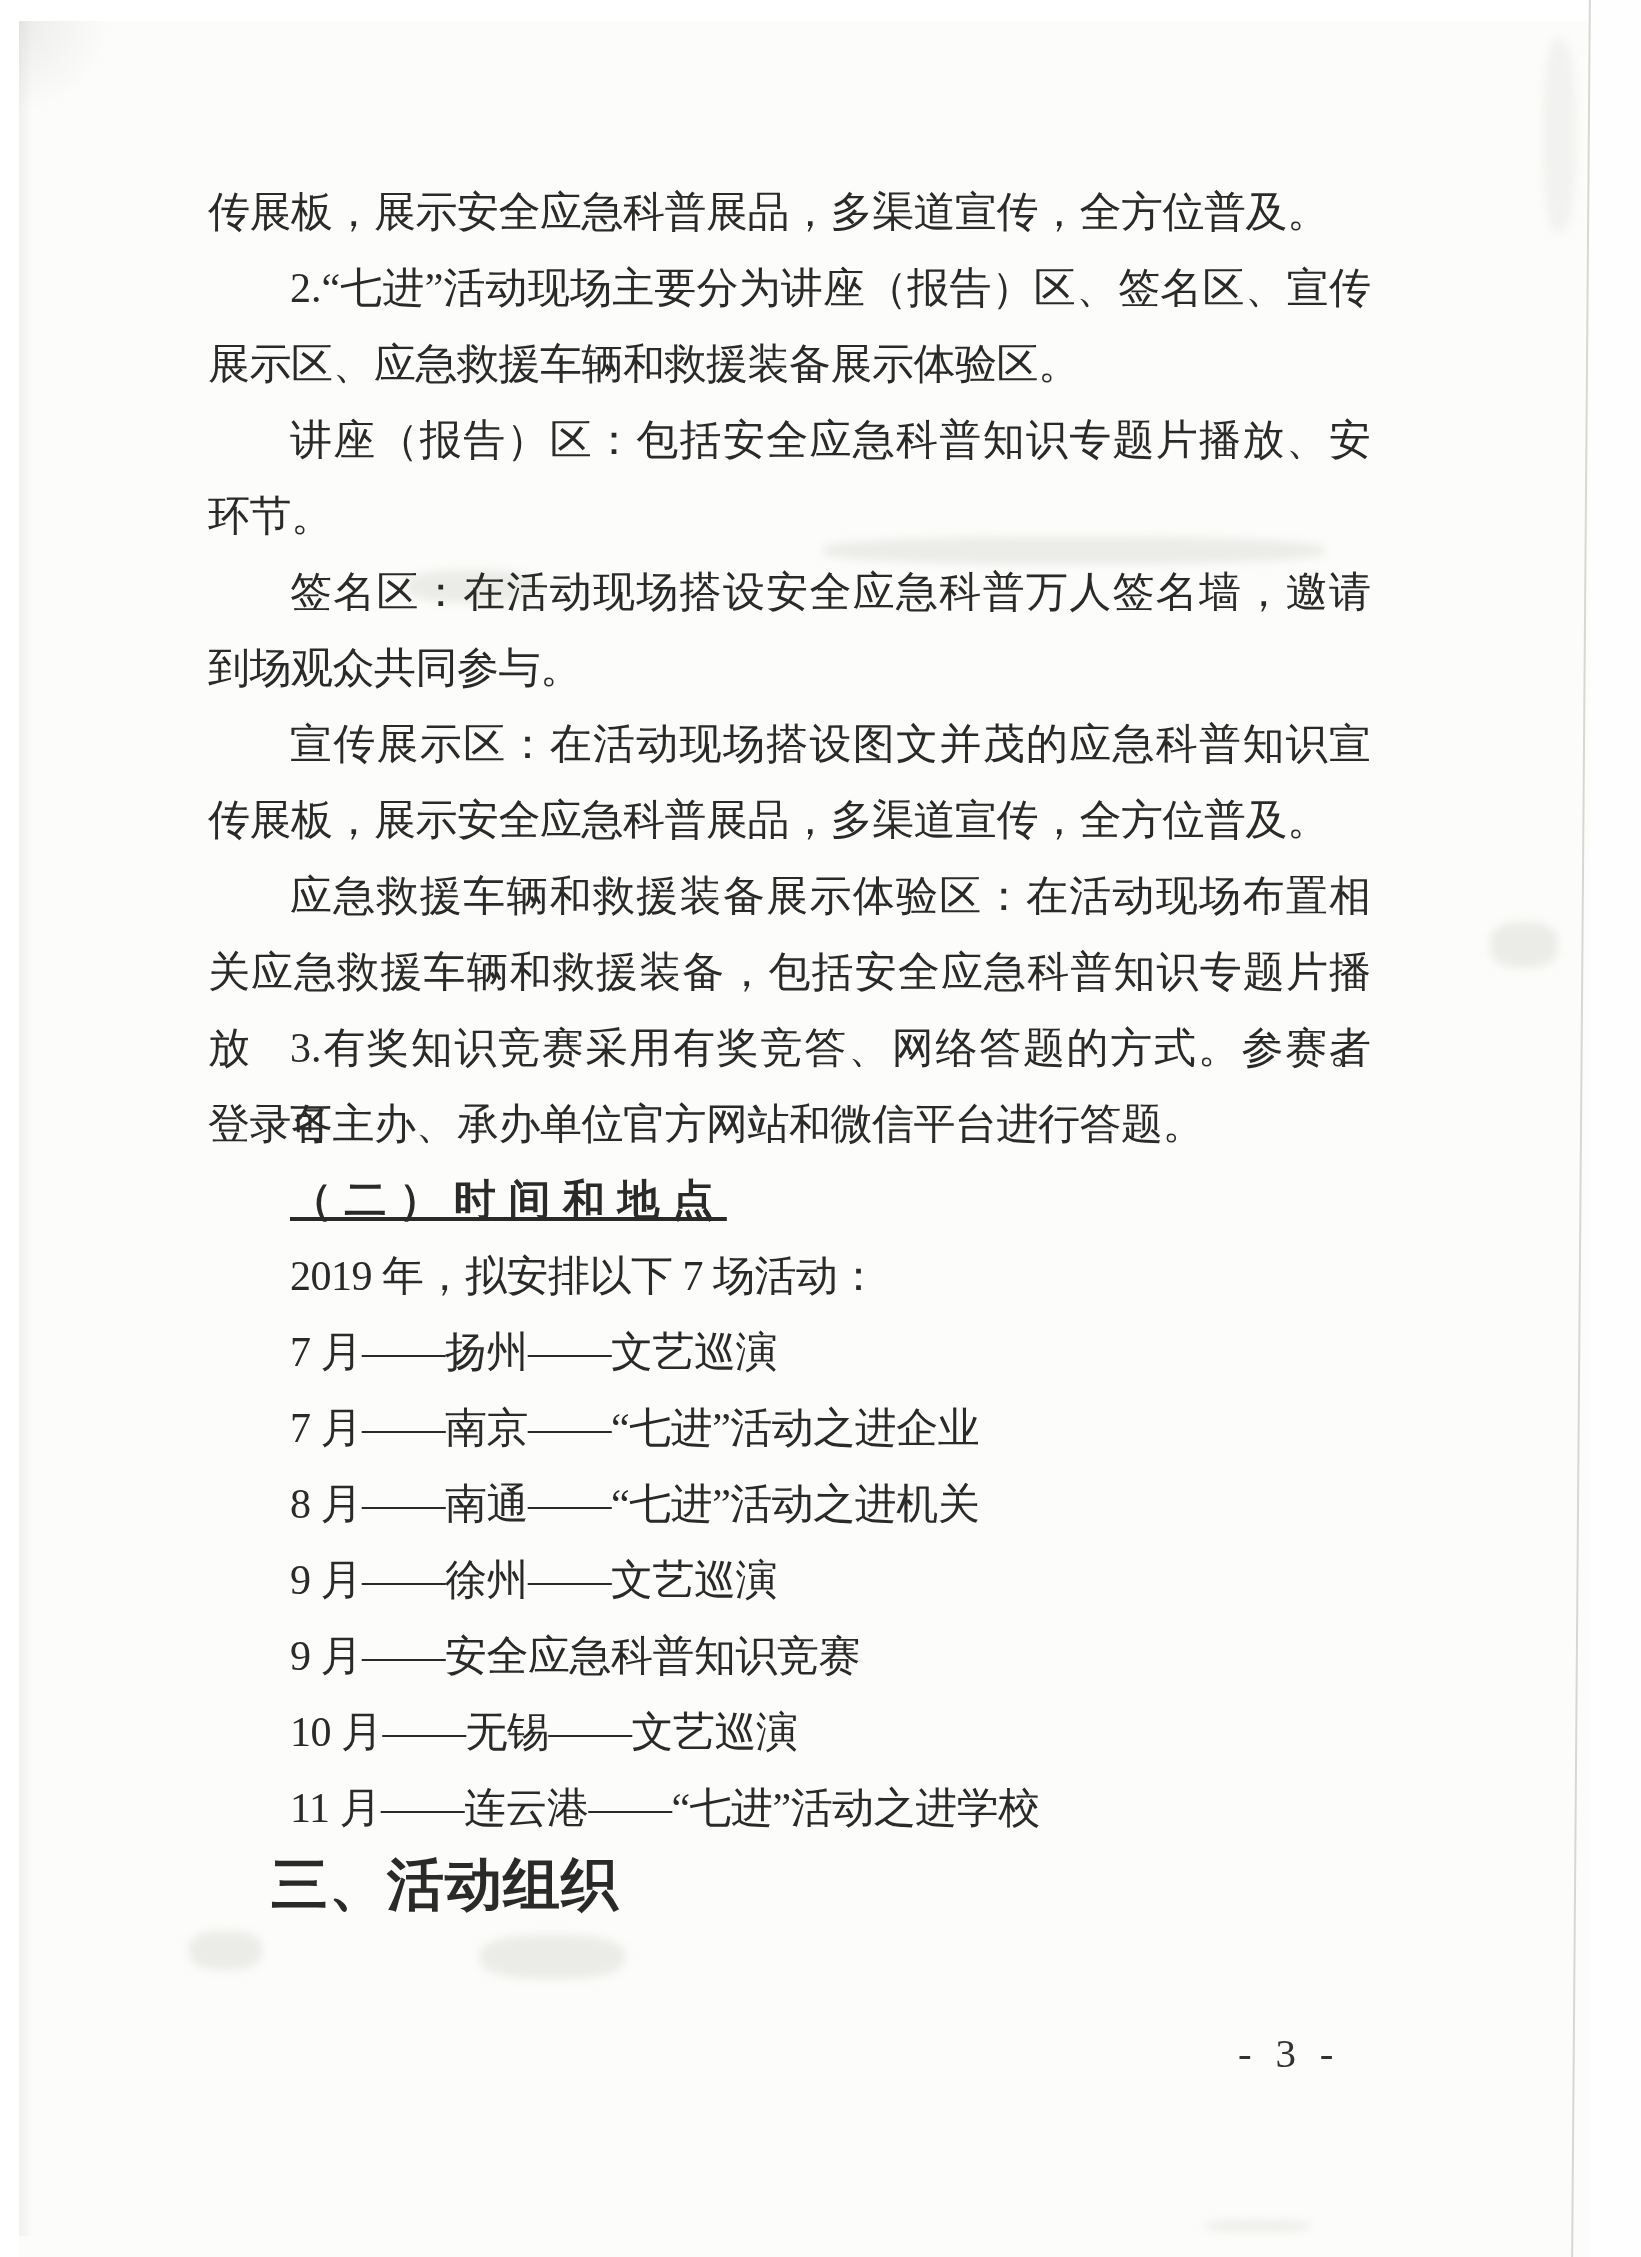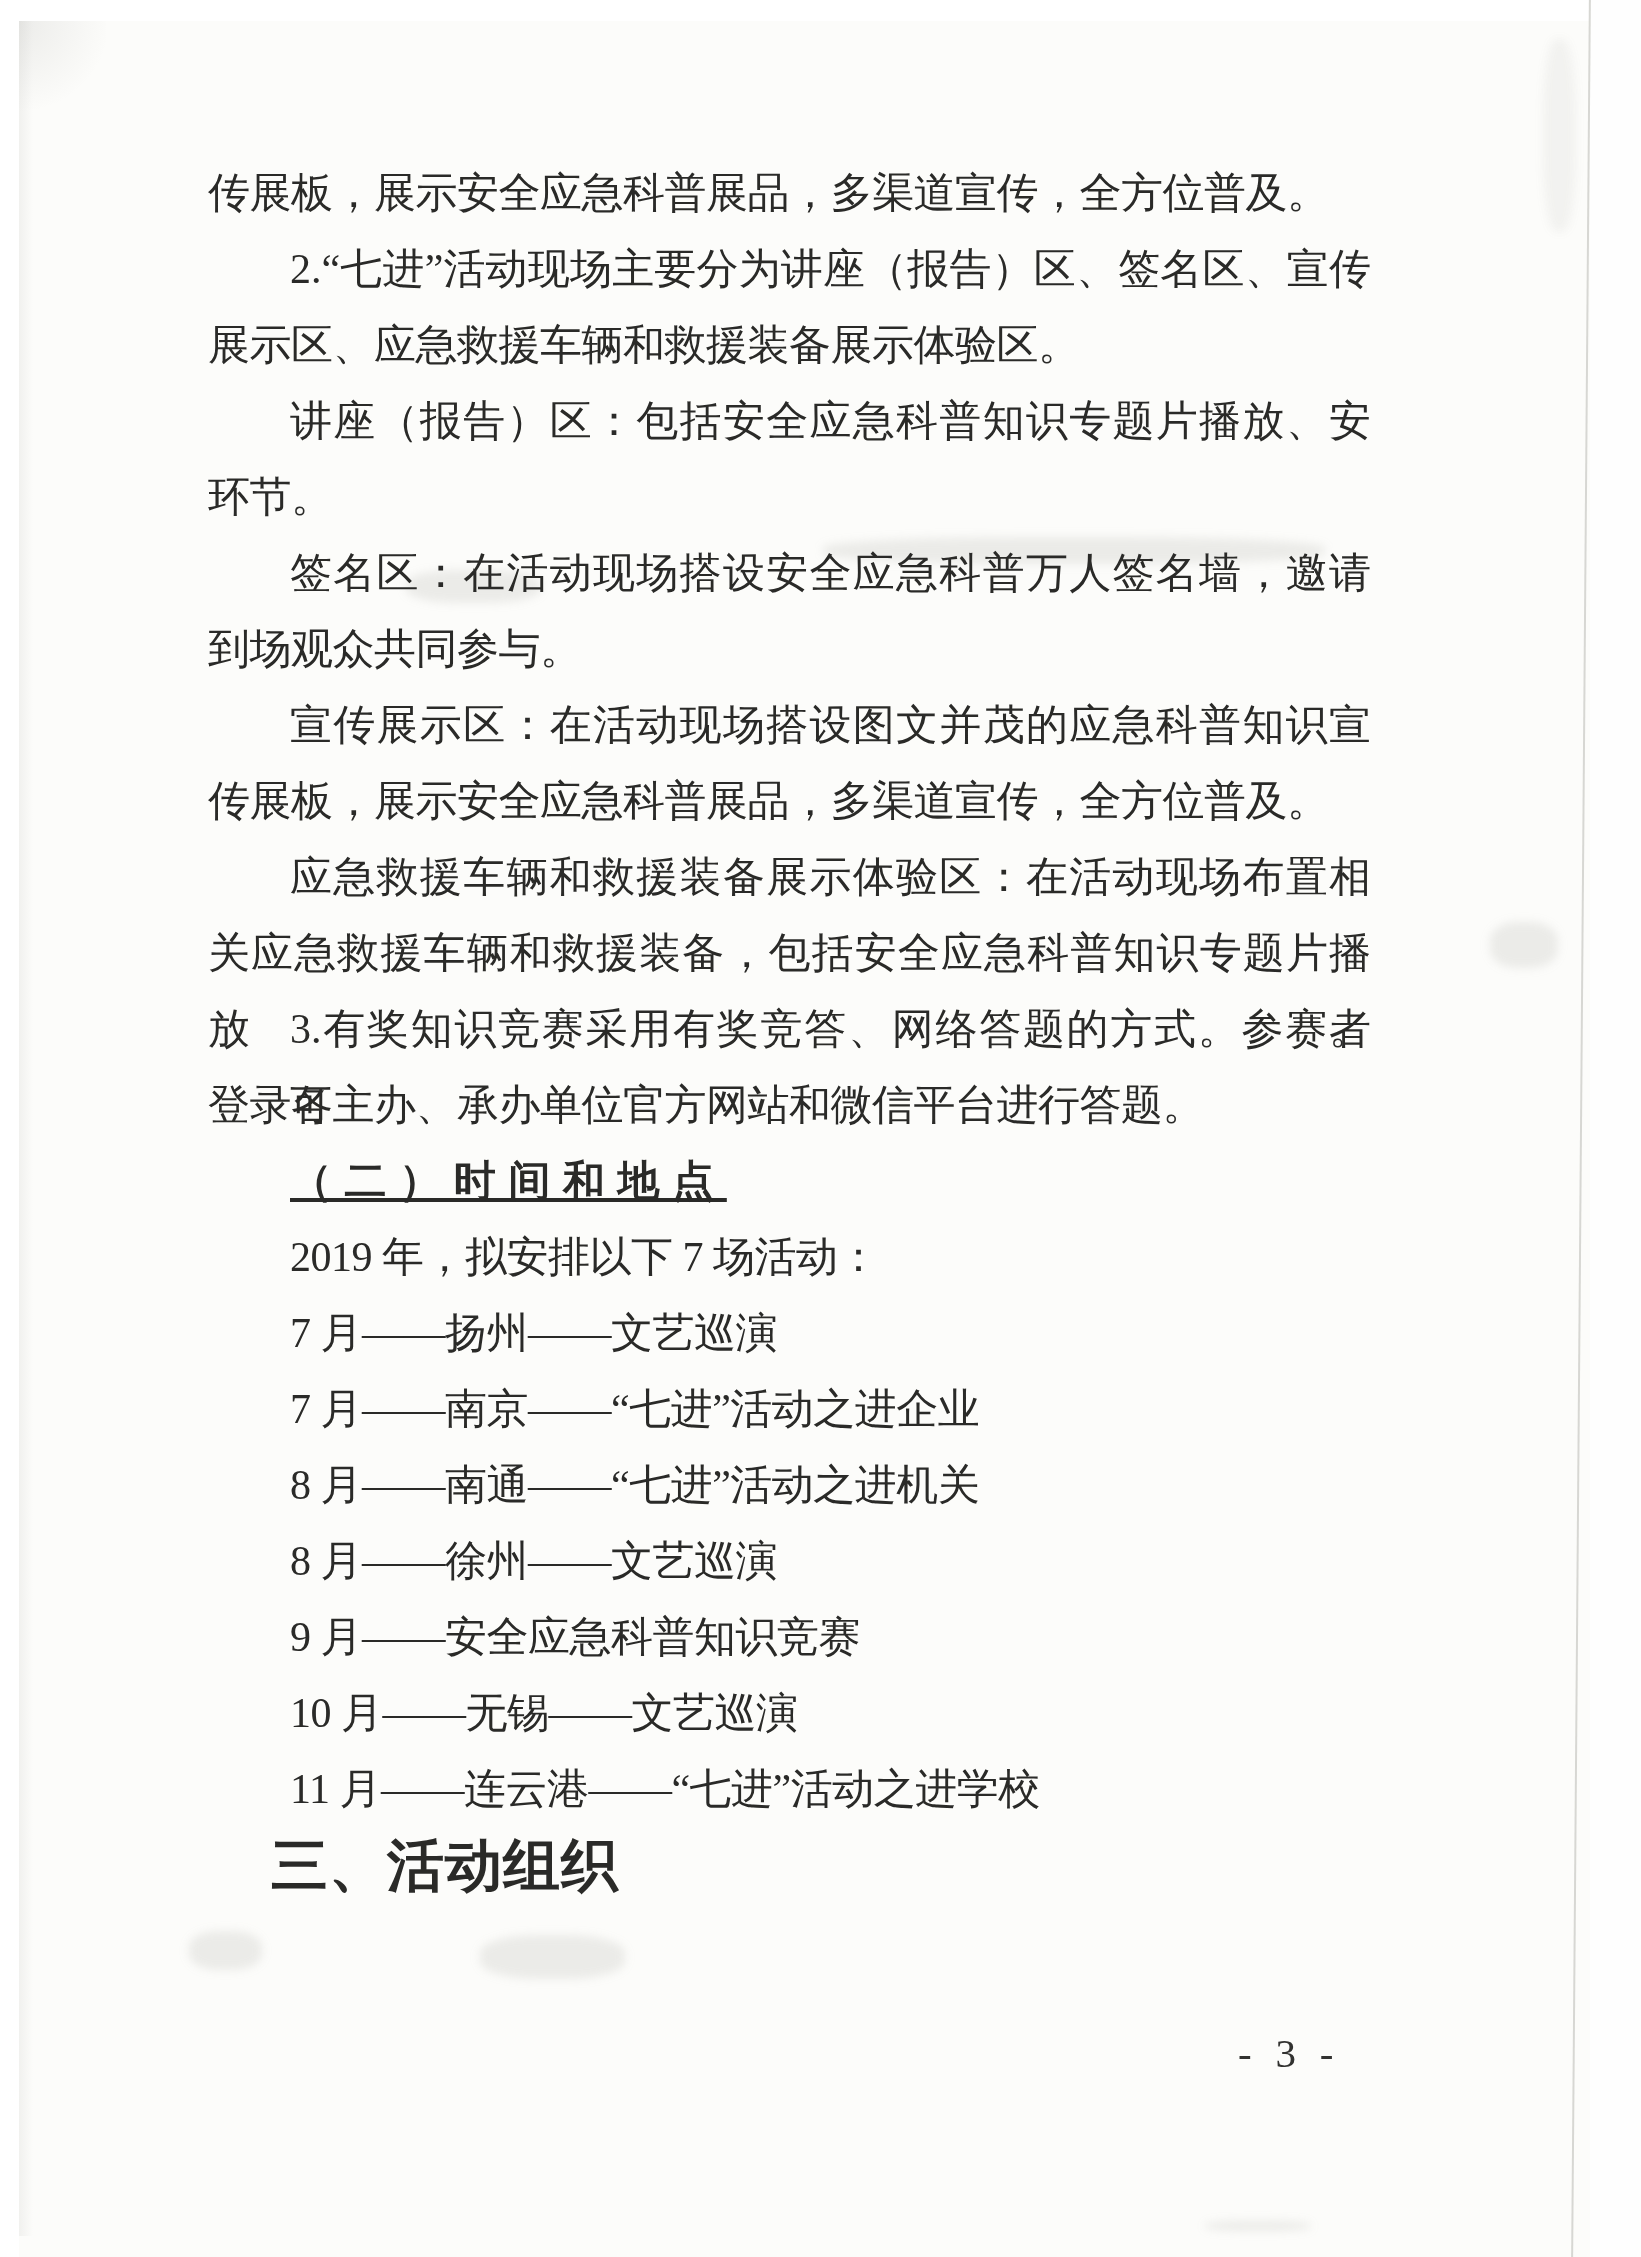--- a/index.html
+++ b/index.html
@@ -28,21 +28,21 @@
   .sm{position:absolute;background:rgba(142,142,136,0.15);filter:blur(4.8px);border-radius:40%;}
   .sm-a{left:823px;top:537px;width:502px;height:27px;}
   .sm-b{left:406px;top:570px;width:135px;height:33px;}
   .sm-c{left:1490px;top:922px;width:68px;height:46px;}
   .sm-d{left:189px;top:1931px;width:73px;height:39px;}
   .sm-e{left:480px;top:1935px;width:145px;height:44px;}
   .sm-f{left:1205px;top:2221px;width:106px;height:9.7px;}
   .sm-g{left:1543px;top:39px;width:33px;height:193px;opacity:.6;}
 
   
-  .text-col{position:absolute;left:208px;top:155px;width:1163px;}
+  .text-col{position:absolute;left:208px;top:174px;width:1163px;}
   .ln{
     height:76px;line-height:76px;font-size:42px;
     color:#2a2a28;white-space:nowrap;
     letter-spacing:-0.5px;
   }
   .just{white-space:normal;text-align:justify;text-align-last:justify;text-justify:inter-character;letter-spacing:0;}
   .ind{padding-left:82px;}
   .h2{font-weight:bold;letter-spacing:12.6px;text-decoration:underline;}
   .h3{font-family:"Liberation Sans","DejaVu Sans",sans-serif;font-weight:bold;font-size:57px;letter-spacing:1px;padding-left:63px;}
   .pgnum{
@@ -83,21 +83,21 @@
     <div class="ln just">关应急救援车辆和救援装备，包括安全应急科普知识专题片播放。</div>
     <div class="ln ind just">3.有奖知识竞赛采用有奖竞答、网络答题的方式。参赛者可</div>
     <div class="ln">登录各主办、承办单位官方网站和微信平台进行答题。</div>
 
     <div class="ln ind h2">（二）时间和地点</div>
     <div class="ln ind">2019 年，拟安排以下 7 场活动：</div>
 
     <div class="ln ind">7 月——扬州——文艺巡演</div>
     <div class="ln ind">7 月——南京——“七进”活动之进企业</div>
     <div class="ln ind">8 月——南通——“七进”活动之进机关</div>
-    <div class="ln ind">8 月——徐州——文艺巡演</div>
+    <div class="ln ind">9 月——徐州——文艺巡演</div>
     <div class="ln ind">9 月——安全应急科普知识竞赛</div>
     <div class="ln ind">10 月——无锡——文艺巡演</div>
     <div class="ln ind">11 月——连云港——“七进”活动之进学校</div>
 
     <div class="ln h3">三、活动组织</div>
   </div>
 
   <div class="pgnum">- 3 -</div>
 
 </div>

